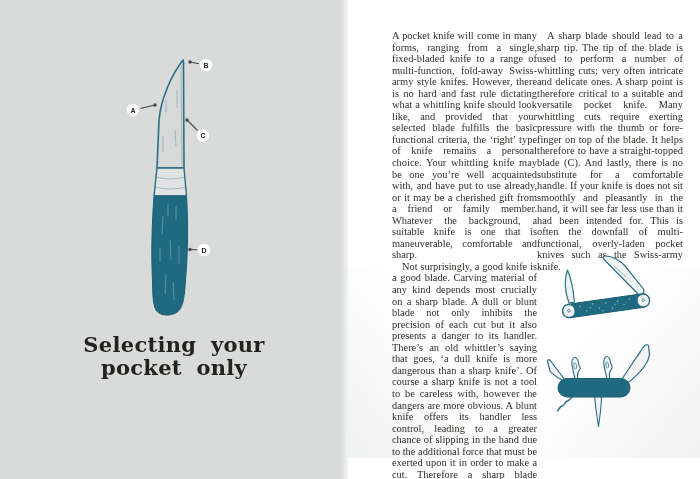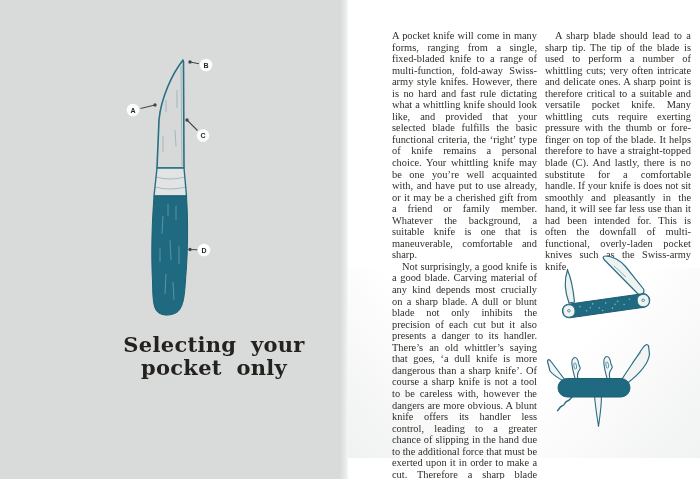--- a/index.html
+++ b/index.html
@@ -15,40 +15,40 @@
   .page-left::after{ 
     content:'';position:absolute;right:0;top:0;width:8px;height:100%;
     background:linear-gradient(to right, rgba(217,219,218,0), #eceeed 80%, #f7f8f8);
   }
   .knife-illustration{position:absolute;left:108px;top:48px;}
   .left-title{
     position:absolute;left:0;top:333px;width:348px;
     text-align:center;
     font-family:"DejaVu Serif", serif;
     font-weight:bold;font-size:21px;line-height:23px;
-    color:#24221f;letter-spacing:.3px;word-spacing:7px;padding-left:40px;
+    color:#24221f;letter-spacing:.3px;word-spacing:7px;
   }
   
   .page-right{
     position:absolute;left:348px;top:0;width:352px;height:458px;
     background:#ffffff;
   }
   .page-right .corner-shade{
     position:absolute;left:0;bottom:0;width:100%;height:190px;pointer-events:none;
     background:
       linear-gradient(50deg,  rgba(205,208,208,.30) 0%, rgba(205,208,208,0) 38%),
       linear-gradient(-50deg, rgba(205,208,208,.28) 0%, rgba(205,208,208,0) 42%);
   }
   .text-col{
     position:absolute;top:30px;
     font-size:10.4px;line-height:11.55px;color:#312d29;
     text-align:justify;
   }
   .col-1{left:44px;width:145px;}
-  .col-2{left:189px;width:146px;margin-left:8px;}
+  .col-2{left:189px;width:146px;}
   .text-col p{margin:0;}
   .text-col p.indent{text-indent:10px;}
   .penknife{position:absolute;left:208px;top:253px;}
   .swissknife{position:absolute;left:184px;top:339px;}
   svg text.label-letter{
     font-family:"Liberation Sans", sans-serif;font-weight:bold;font-size:7px;
     fill:#262626;text-anchor:middle;
   }
 </style>
 </head>

